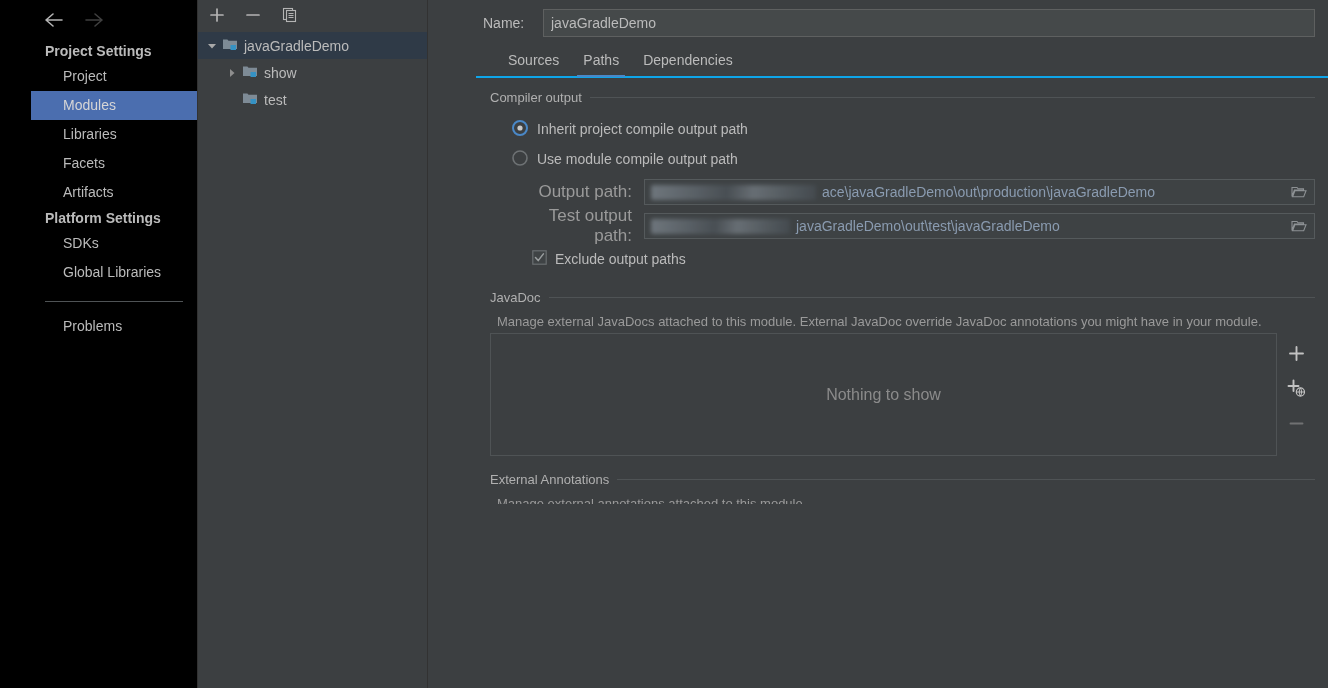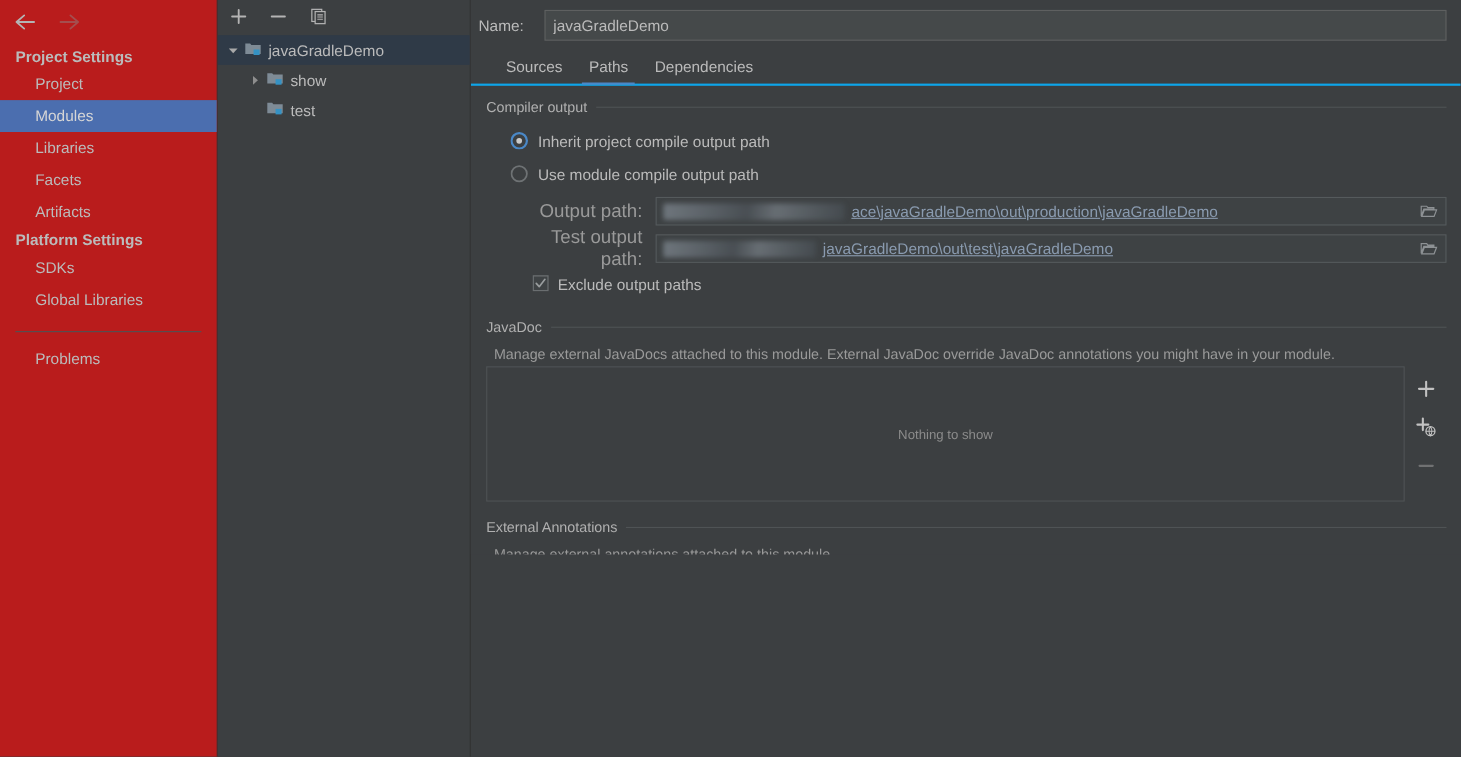--- a/index.html
+++ b/index.html
@@ -7,24 +7,25 @@
     width: 1328px; height: 688px;
     background: #3c3f41;
     font-family: "Liberation Sans", sans-serif;
     overflow: hidden;
   }
   body { display: flex; color: #bbbbbb; font-size: 14px; }
 
   
   #left-nav {
     width: 198px; height: 688px;
-    background: #b91c1c;
+    background: #000000;
     border-right: 1px solid #323232;
     flex: 0 0 198px;
     position: relative;
+    padding-left: 31px;
   }
   #nav-arrows {
     height: 40px; display: flex; align-items: center;
     padding-left: 12px; gap: 18px;
   }
   .nav-arrow { width: 22px; height: 18px; display:block; }
   .nav-arrow.disabled { opacity: .45; }
 
   .nav-group-title {
     font-weight: bold; color: #bbbbbb;
@@ -65,21 +66,21 @@
   .tree-row.selected { background: #2f3a47; }
   .tw {
     width: 20px; height: 20px; display: flex;
     align-items: center; justify-content: center; flex: 0 0 20px;
   }
   .tw-spacer { width: 20px; flex: 0 0 20px; }
   .tree-indent { width: 20px; flex: 0 0 20px; }
   .folder-ico { margin-right: 6px; flex: 0 0 16px; }
 
   
-  #main { flex: 1 1 auto; height: 504px; background: #3c3f41; position: relative; overflow: hidden; }
+  #main { flex: 1 1 auto; height: 504px; background: #3c3f41; position: relative; overflow: hidden; margin-left: 48px; }
 
   #name-row {
     display: flex; align-items: center;
     height: 46px; padding: 0 13px 0 7px;
   }
   #name-label { width: 60px; font-size: 14px; color: #bbbbbb; }
   #name-input {
     flex: 1 1 auto; height: 28px;
     background: #45494a; border: 1px solid #5e6060;
     color: #bbbbbb; font-size: 14px;
@@ -127,21 +128,21 @@
     padding-right: 12px; font-size: 17px; color: #9a9a9a;
   }
   .path-field {
     flex: 1 1 auto; height: 26px;
     background: #3e4244; border: 1px solid #555a5c;
     display: flex; align-items: center; position: relative;
     overflow: hidden;
   }
   .path-text {
     font-size: 14px; color: #8a9bb0;
-    padding-left: 6px; white-space: nowrap; text-decoration: underline;
+    padding-left: 6px; white-space: nowrap;
   }
   .path-redact {
     height: 15px; border-radius: 2px;
     background: linear-gradient(95deg,#737b82 0%,#5b6268 28%,#4a5055 46%,#6b7278 62%,#565d62 82%,#454b50 100%);
     filter: blur(2.2px); opacity: .92;
     margin-left: 6px; flex: 0 0 auto;
   }
   .browse-btn {
     width: 28px; height: 24px; flex: 0 0 28px;
     display: flex; align-items: center; justify-content: center;
@@ -159,21 +160,21 @@
     padding-left: 7px; margin: 6px 0 4px 7px;
   }
 
   .list-wrap { display: flex; padding-left: 7px; }
   .list-box {
     flex: 1 1 auto; height: 123px;
     background: #3c3f41; border: 1px solid #4f5355;
     display: flex; align-items: center; justify-content: center;
   }
   .list-box.tall { height: 98px; }
-  .empty-text { font-size: 12px; color: #8b8b8b; }
+  .empty-text { font-size: 16px; color: #8b8b8b; }
   .list-side {
     width: 38px; flex: 0 0 38px;
     display: flex; flex-direction: column;
     align-items: center; padding-top: 8px; gap: 11px;
   }
   .side-btn {
     width: 24px; height: 24px;
     display: flex; align-items: center; justify-content: center;
   }
   .side-btn.disabled { opacity: .55; }

